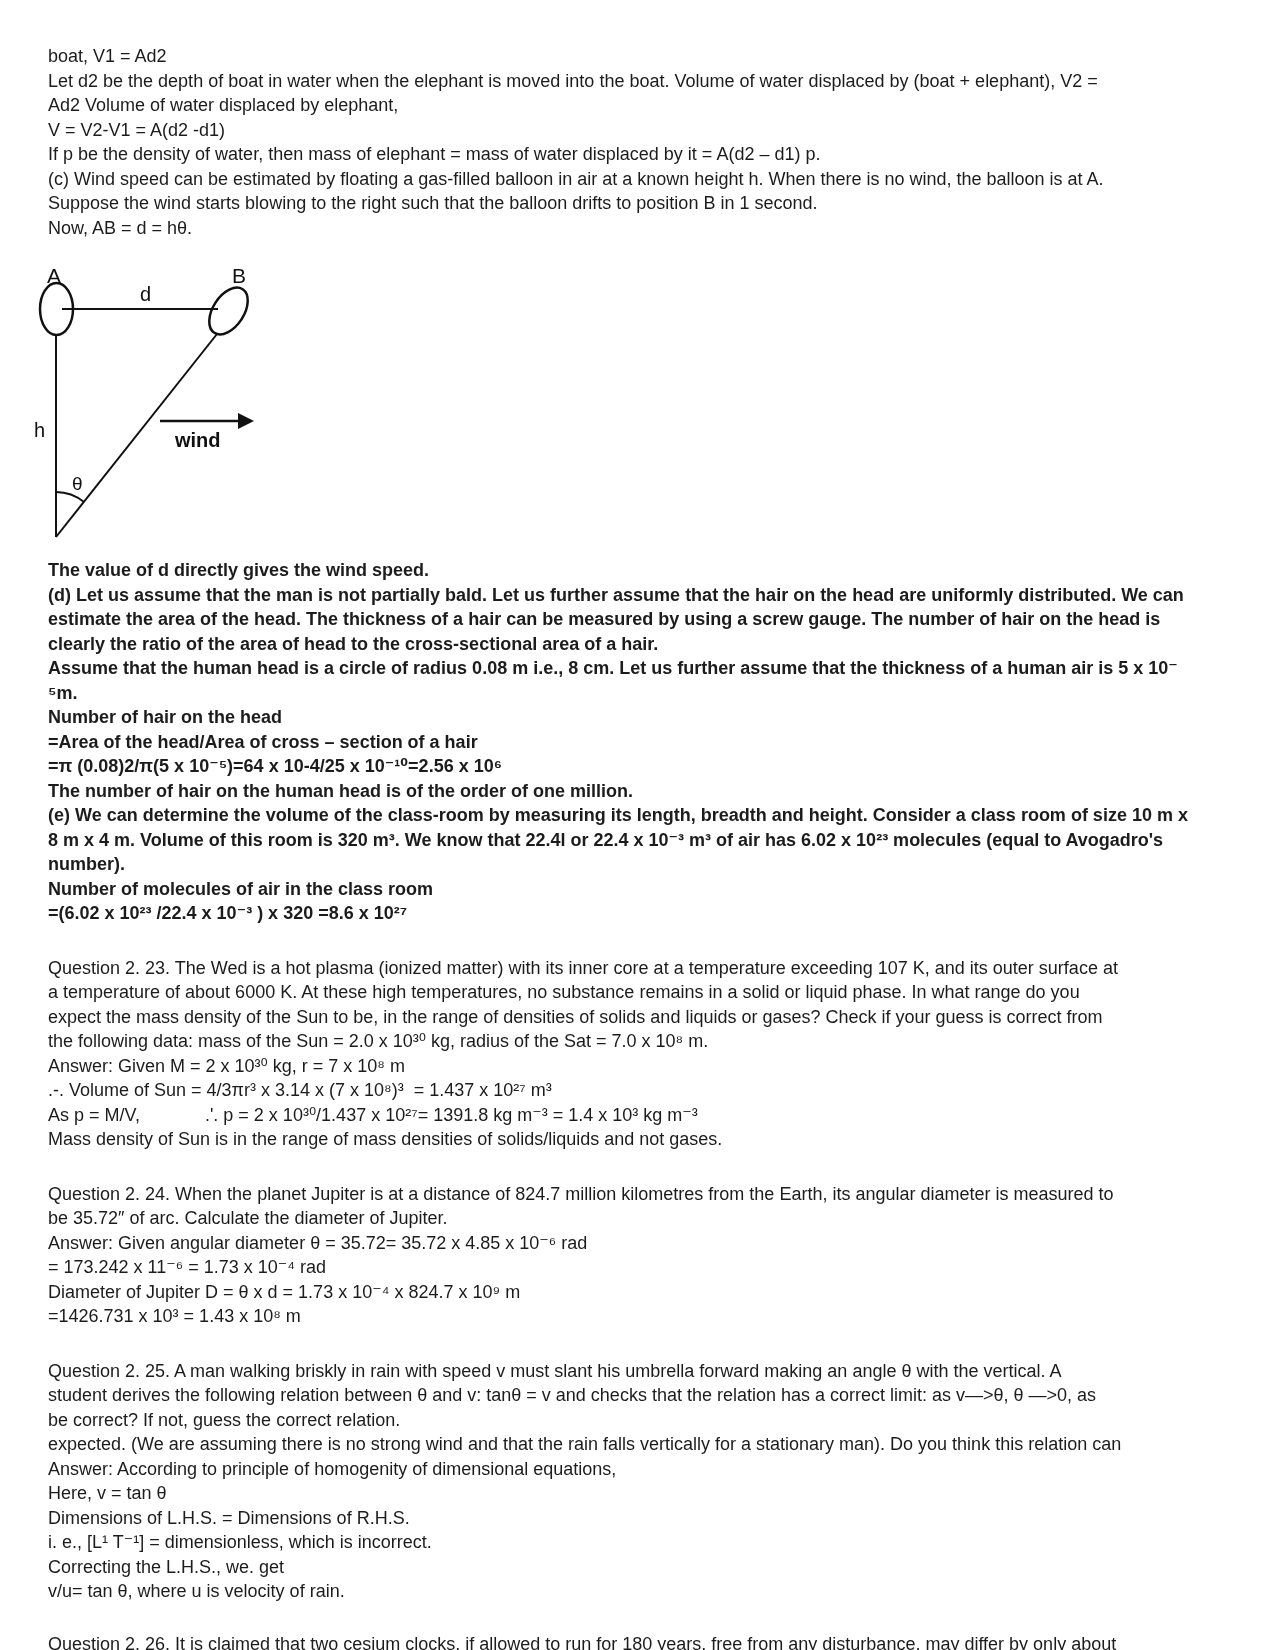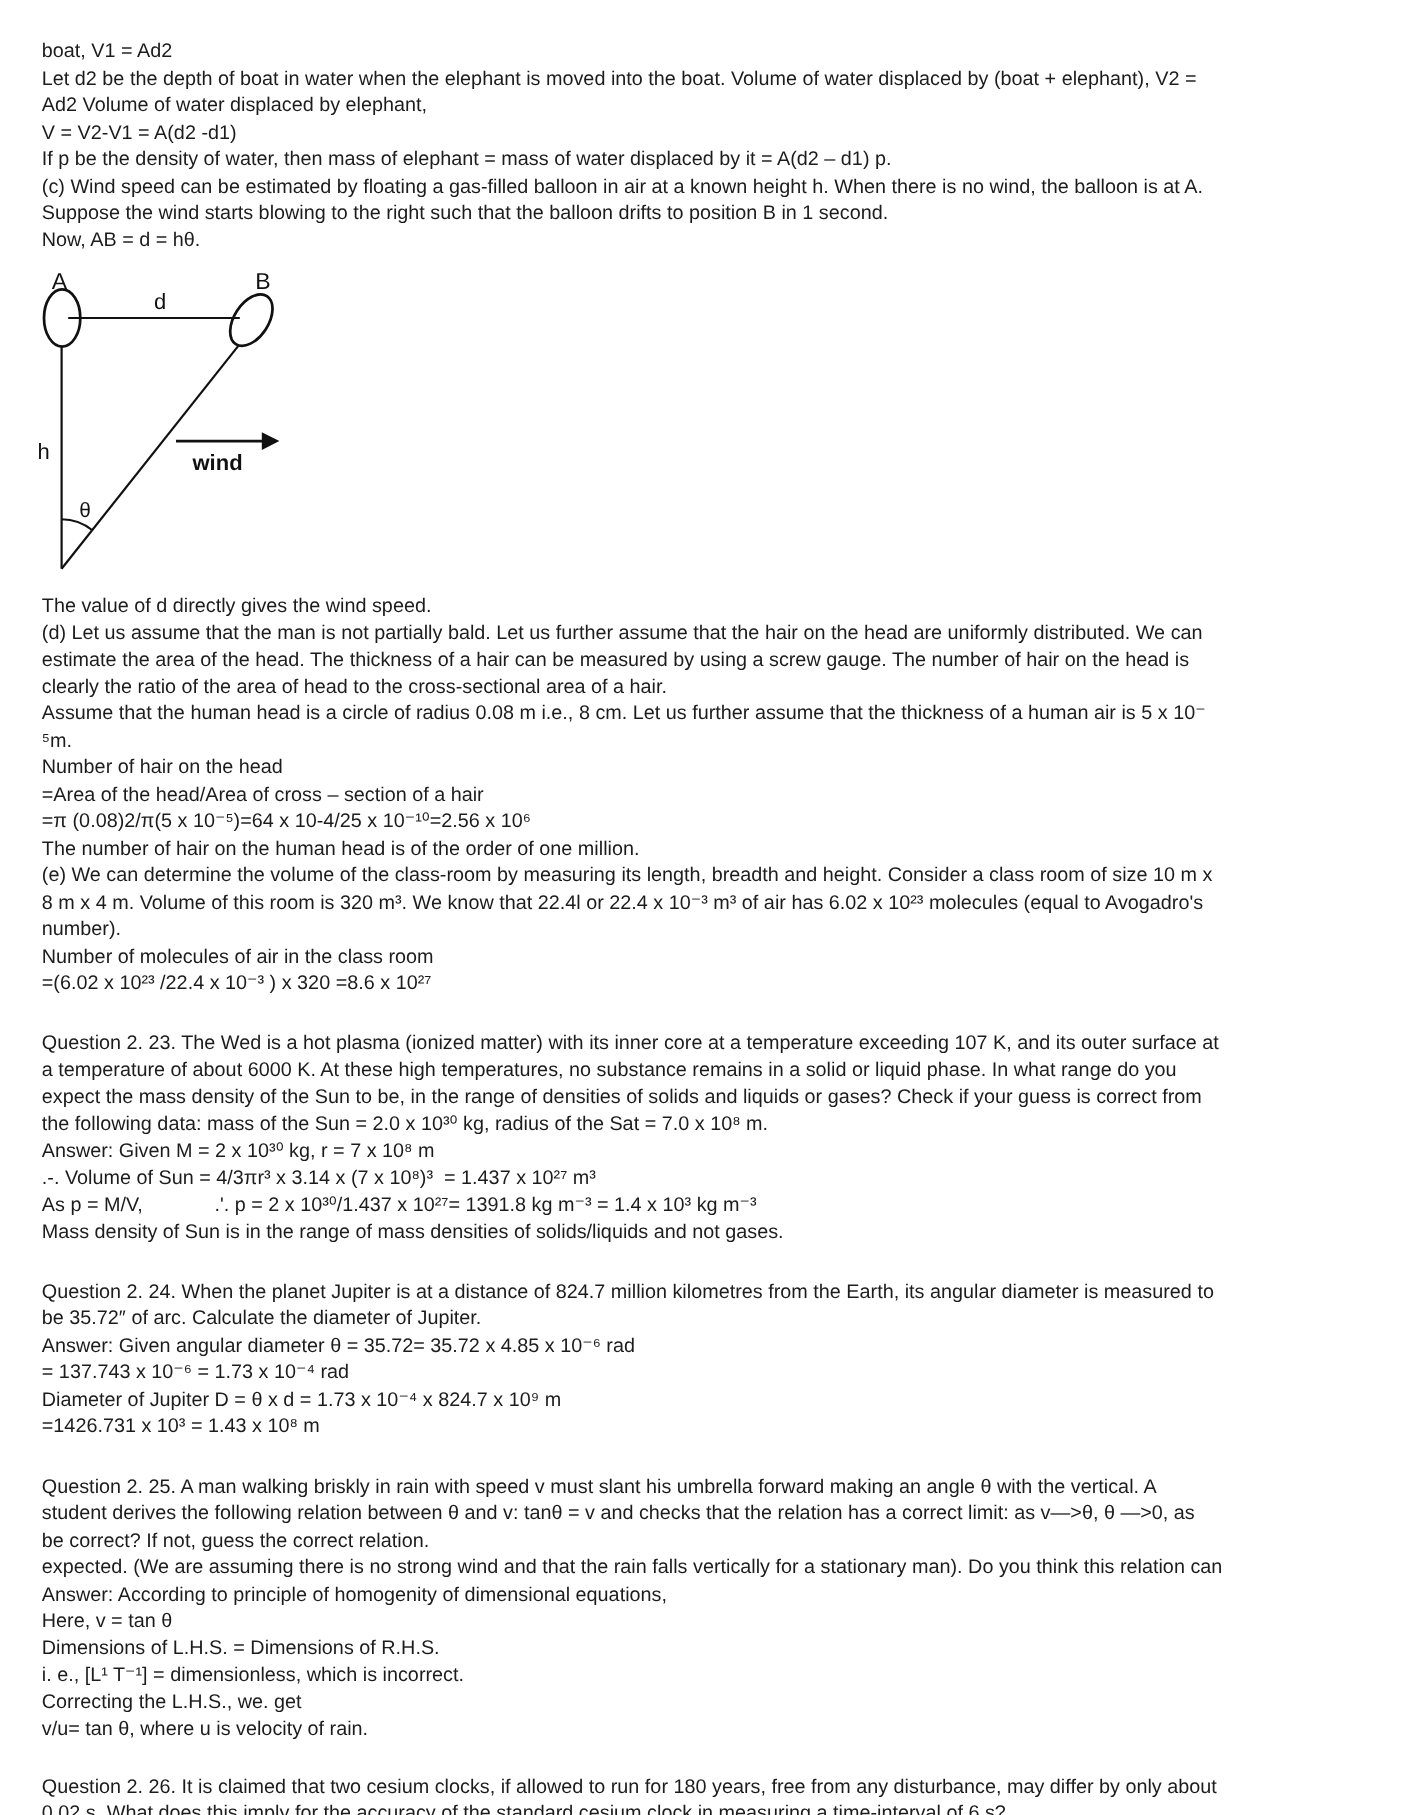--- a/index.html
+++ b/index.html
@@ -6,33 +6,33 @@
     margin: 0; padding: 0;
     background: #ffffff;
   }
   body {
     width: 1275px; height: 1650px;
     overflow: hidden;
     font-family: "Liberation Sans", "DejaVu Sans", sans-serif;
     color: #1c1c1c;
   }
   .page { padding: 26px 18px 0 30px; }
-  .block { margin: 8px; }
+  .block { margin: 18px; }
   .line {
     white-space: pre;
     font-size: 18px;
     line-height: 24.5px;
   }
   .gap-top { margin-top: 30px; }
   .gap-top-sm { margin-top: 28px; }
   figure.diagram {
     margin: 4px 0 0 0;
     height: 292px;
   }
-  .after-diagram { margin-top: 8px; }
+  .after-diagram { margin-top: 8px; font-weight: bold; }
   svg text {
     font-family: "Liberation Sans", "DejaVu Sans", sans-serif;
     fill: #111111;
   }
 </style>
 </head>
 <body>
 
 <div class="page">
 
@@ -98,21 +98,21 @@
       <div class="line">Answer: Given M = 2 x 10³⁰ kg, r = 7 x 10⁸ m</div>
       <div class="line">.-. Volume of Sun = 4/3πr³ x 3.14 x (7 x 10⁸)³  = 1.437 x 10²⁷ m³</div>
       <div class="line">As p = M/V,             .'. p = 2 x 10³⁰/1.437 x 10²⁷= 1391.8 kg m⁻³ = 1.4 x 10³ kg m⁻³</div>
       <div class="line">Mass density of Sun is in the range of mass densities of solids/liquids and not gases.</div>
     </section>
 
   <section class="block gap-top">
       <div class="line">Question 2. 24. When the planet Jupiter is at a distance of 824.7 million kilometres from the Earth, its angular diameter is measured to</div>
       <div class="line">be 35.72″ of arc. Calculate the diameter of Jupiter.</div>
       <div class="line">Answer: Given angular diameter θ = 35.72= 35.72 x 4.85 x 10⁻⁶ rad</div>
-      <div class="line">= 137.743 x 10⁻⁶ = 1.73 x 10⁻⁴ rad</div>
+      <div class="line">= 173.242 x 11⁻⁶ = 1.73 x 10⁻⁴ rad</div>
       <div class="line">Diameter of Jupiter D = θ x d = 1.73 x 10⁻⁴ x 824.7 x 10⁹ m</div>
       <div class="line">=1426.731 x 10³ = 1.43 x 10⁸ m</div>
     </section>
 
   <section class="block gap-top">
       <div class="line">Question 2. 25. A man walking briskly in rain with speed v must slant his umbrella forward making an angle θ with the vertical. A</div>
       <div class="line">student derives the following relation between θ and v: tanθ = v and checks that the relation has a correct limit: as v—&gt;θ, θ —&gt;0, as</div>
       <div class="line">be correct? If not, guess the correct relation.</div>
       <div class="line">expected. (We are assuming there is no strong wind and that the rain falls vertically for a stationary man). Do you think this relation can</div>
       <div class="line">Answer: According to principle of homogenity of dimensional equations,</div>

